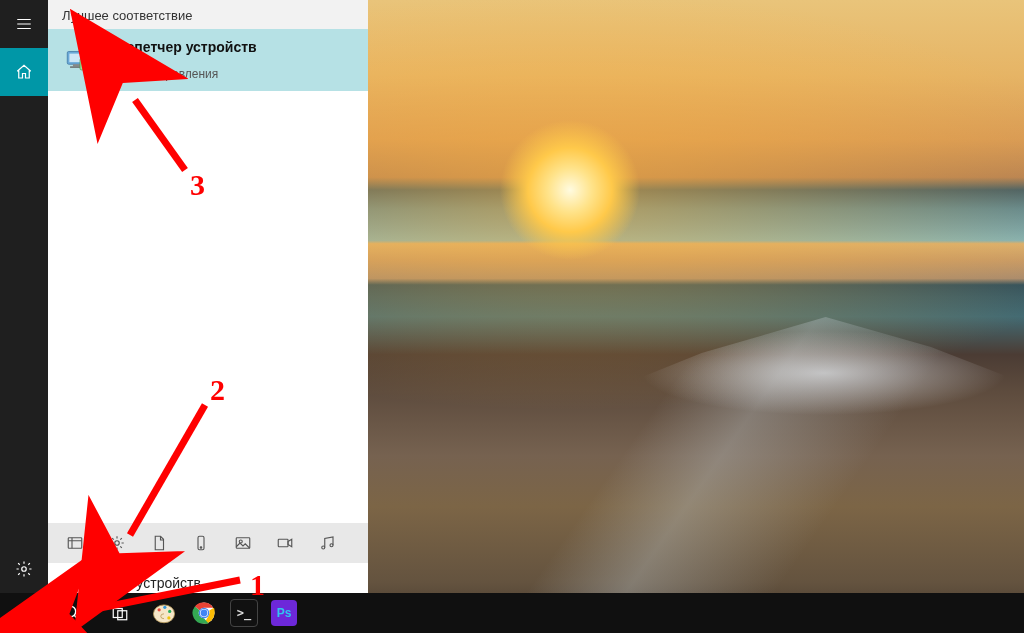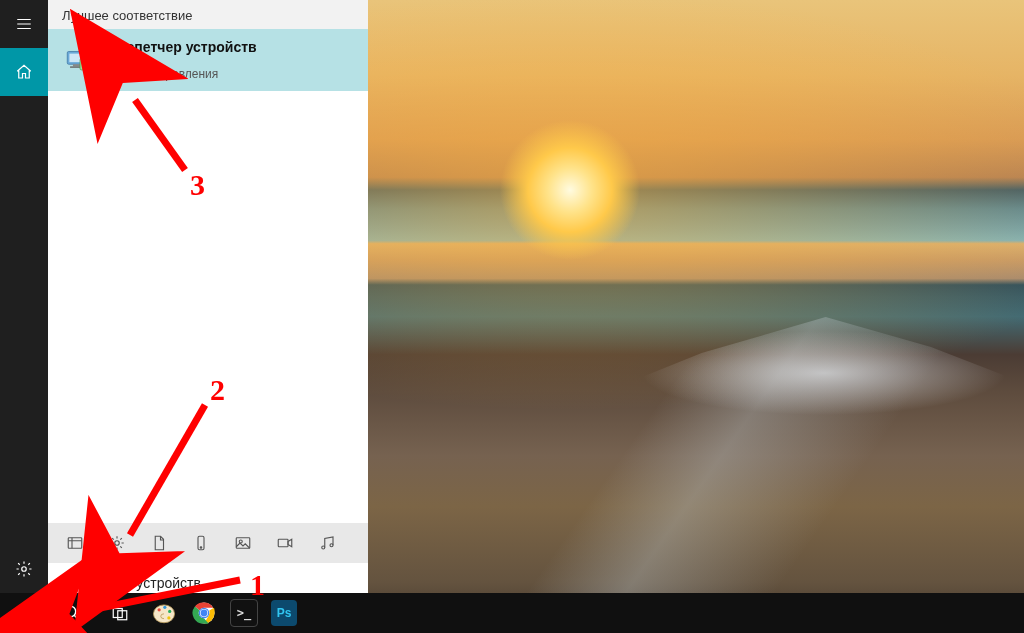--- a/index.html
+++ b/index.html
@@ -209,21 +209,21 @@
           <path d="M16 29A13 13 0 0 1 4.8 7.9l5.57 4.85A6.5 6.5 0 0 0 16 22.5l5.63 6.5A13 13 0 0 1 16 29z" fill="#34a853"></path>
           <circle cx="16" cy="16" r="6.5" fill="#4285f4"></circle>
           <circle cx="16" cy="16" r="5" fill="#fff"></circle>
           <circle cx="16" cy="16" r="4.2" fill="#4285f4"></circle>
         </svg>
     </div>
     <div class="appicon">
       <div class="chip" style="background:#111;color:#ddd;border:1px solid #444;font-family:monospace;">&gt;_</div>
     </div>
     <div class="appicon">
-      <div class="chip" style="background:#0c4a6e;color:#31c5f0;">Ps</div>
+      <div class="chip" style="background:#6d28d9;color:#31c5f0;">Ps</div>
     </div>
   </div>
 </div>
 
 <svg class="anno" width="1024" height="633" style="left:0;top:0">
   <defs>
     <marker id="ah" markerWidth="18" markerHeight="16" refX="2" refY="8" orient="auto">
       <path d="M0 0 L18 8 L0 16 L5 8 Z" fill="#ff0000"></path>
     </marker>
   </defs>

